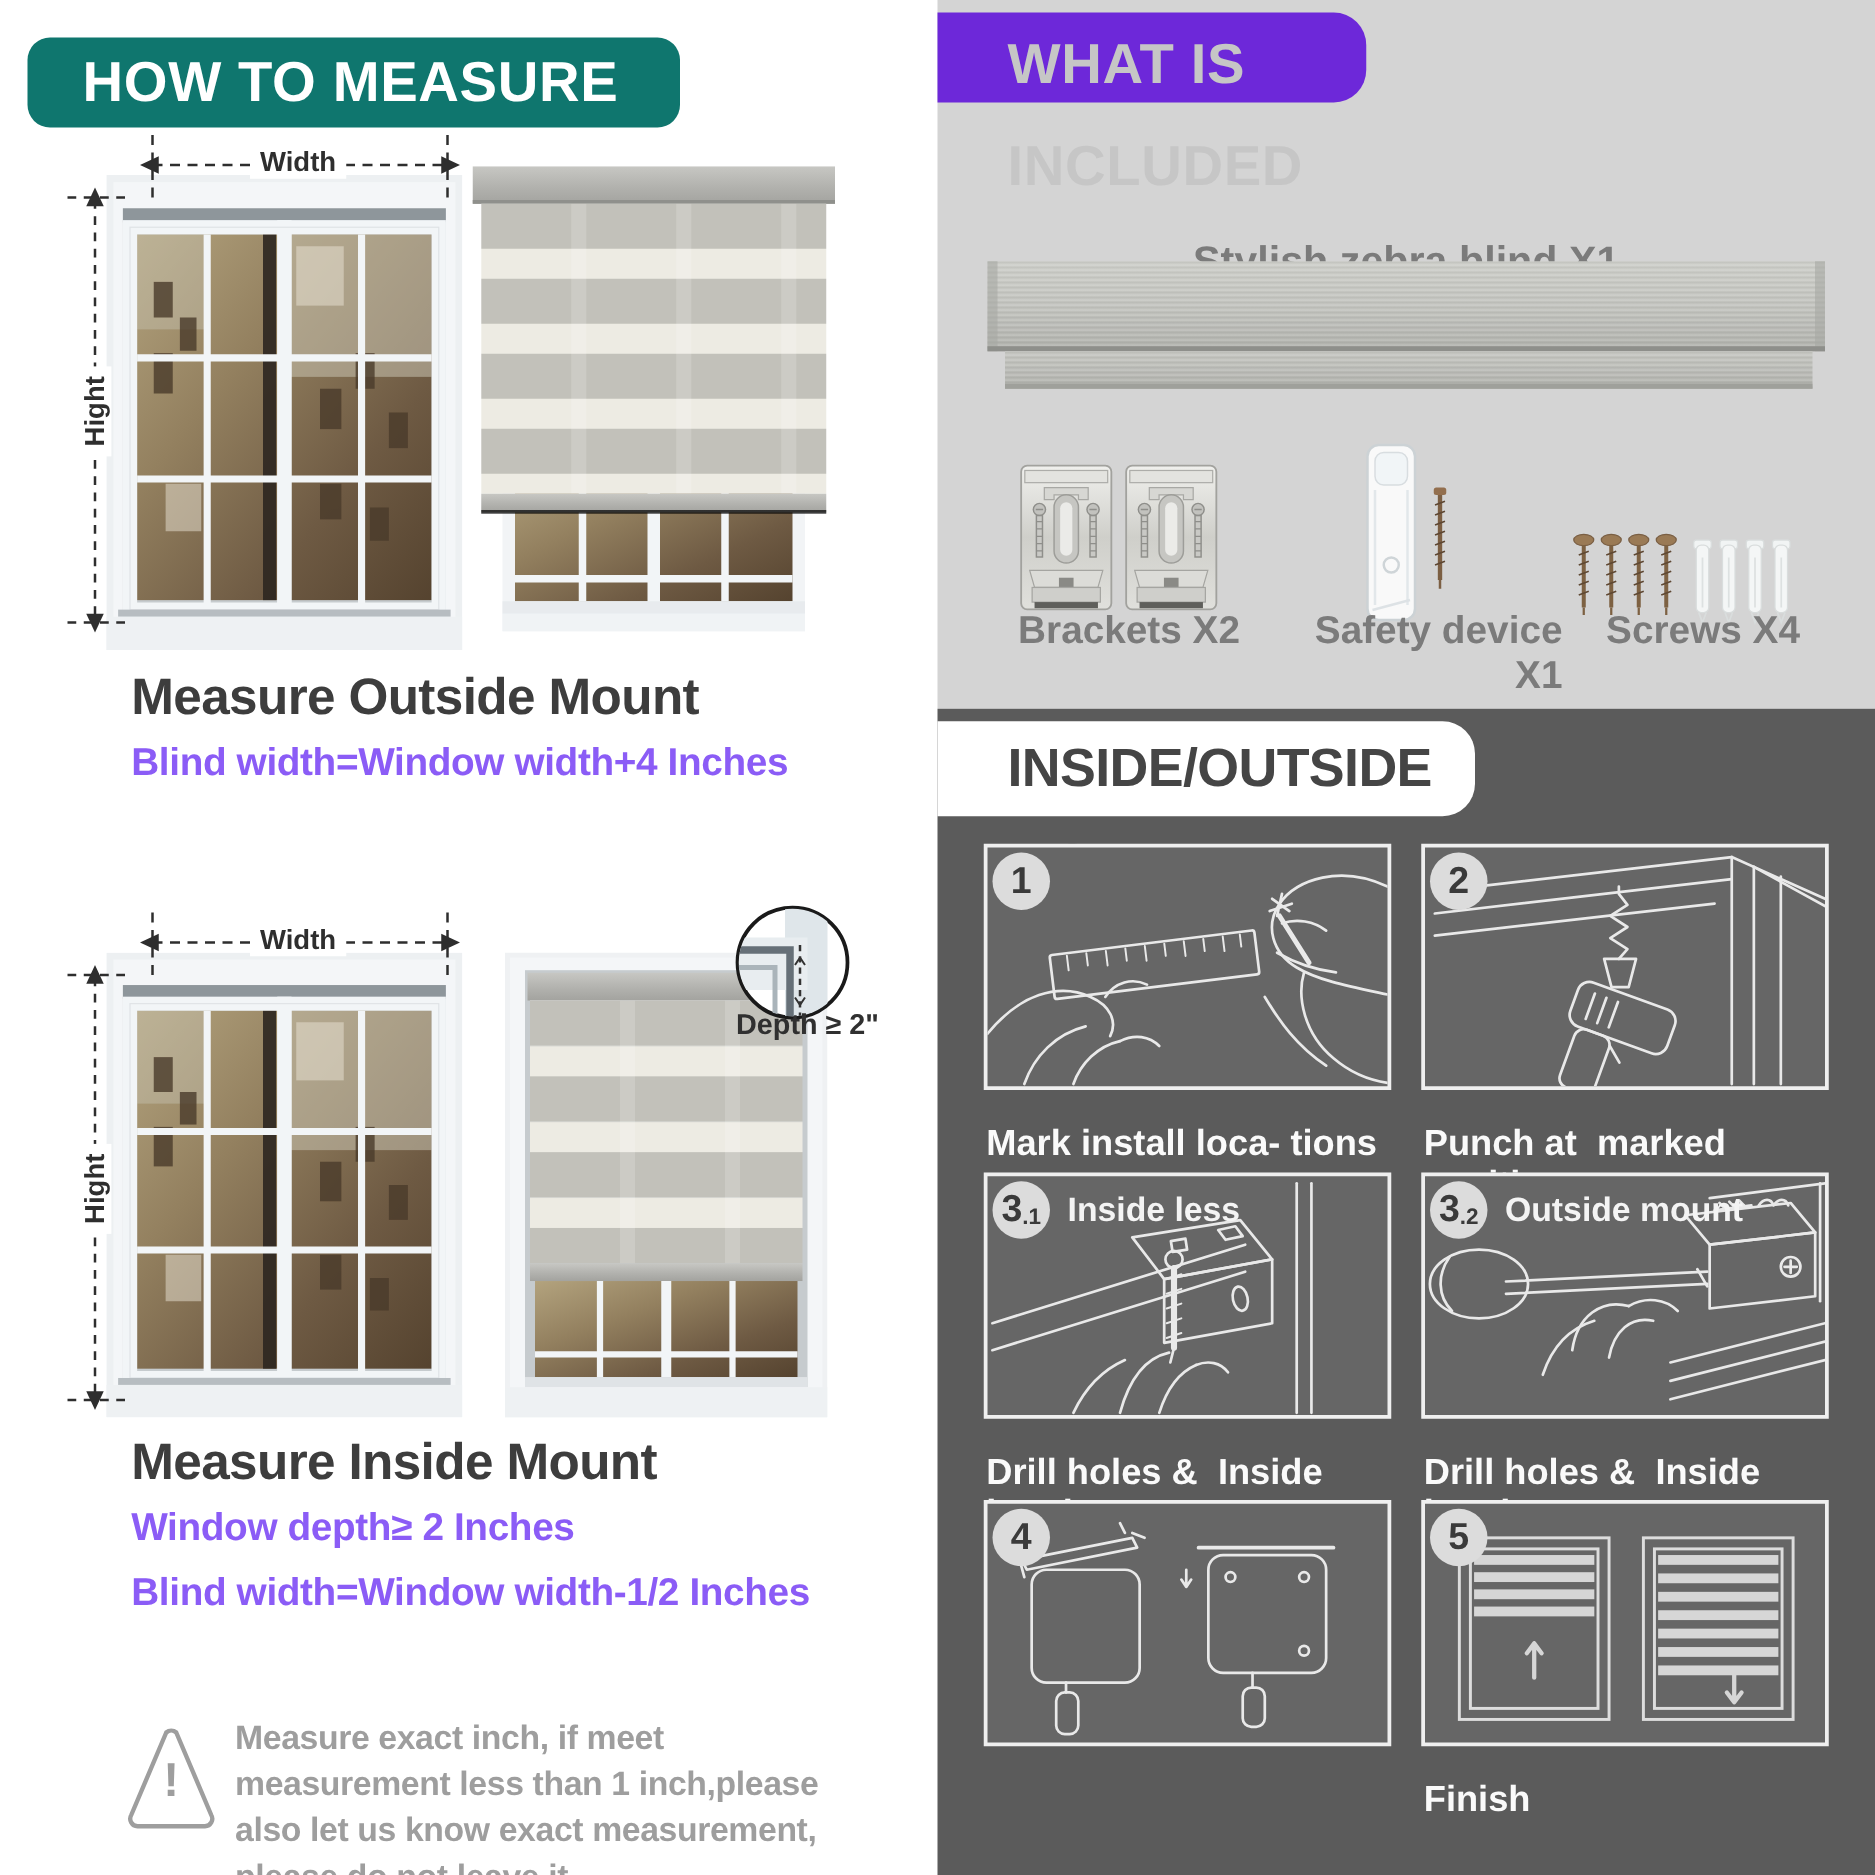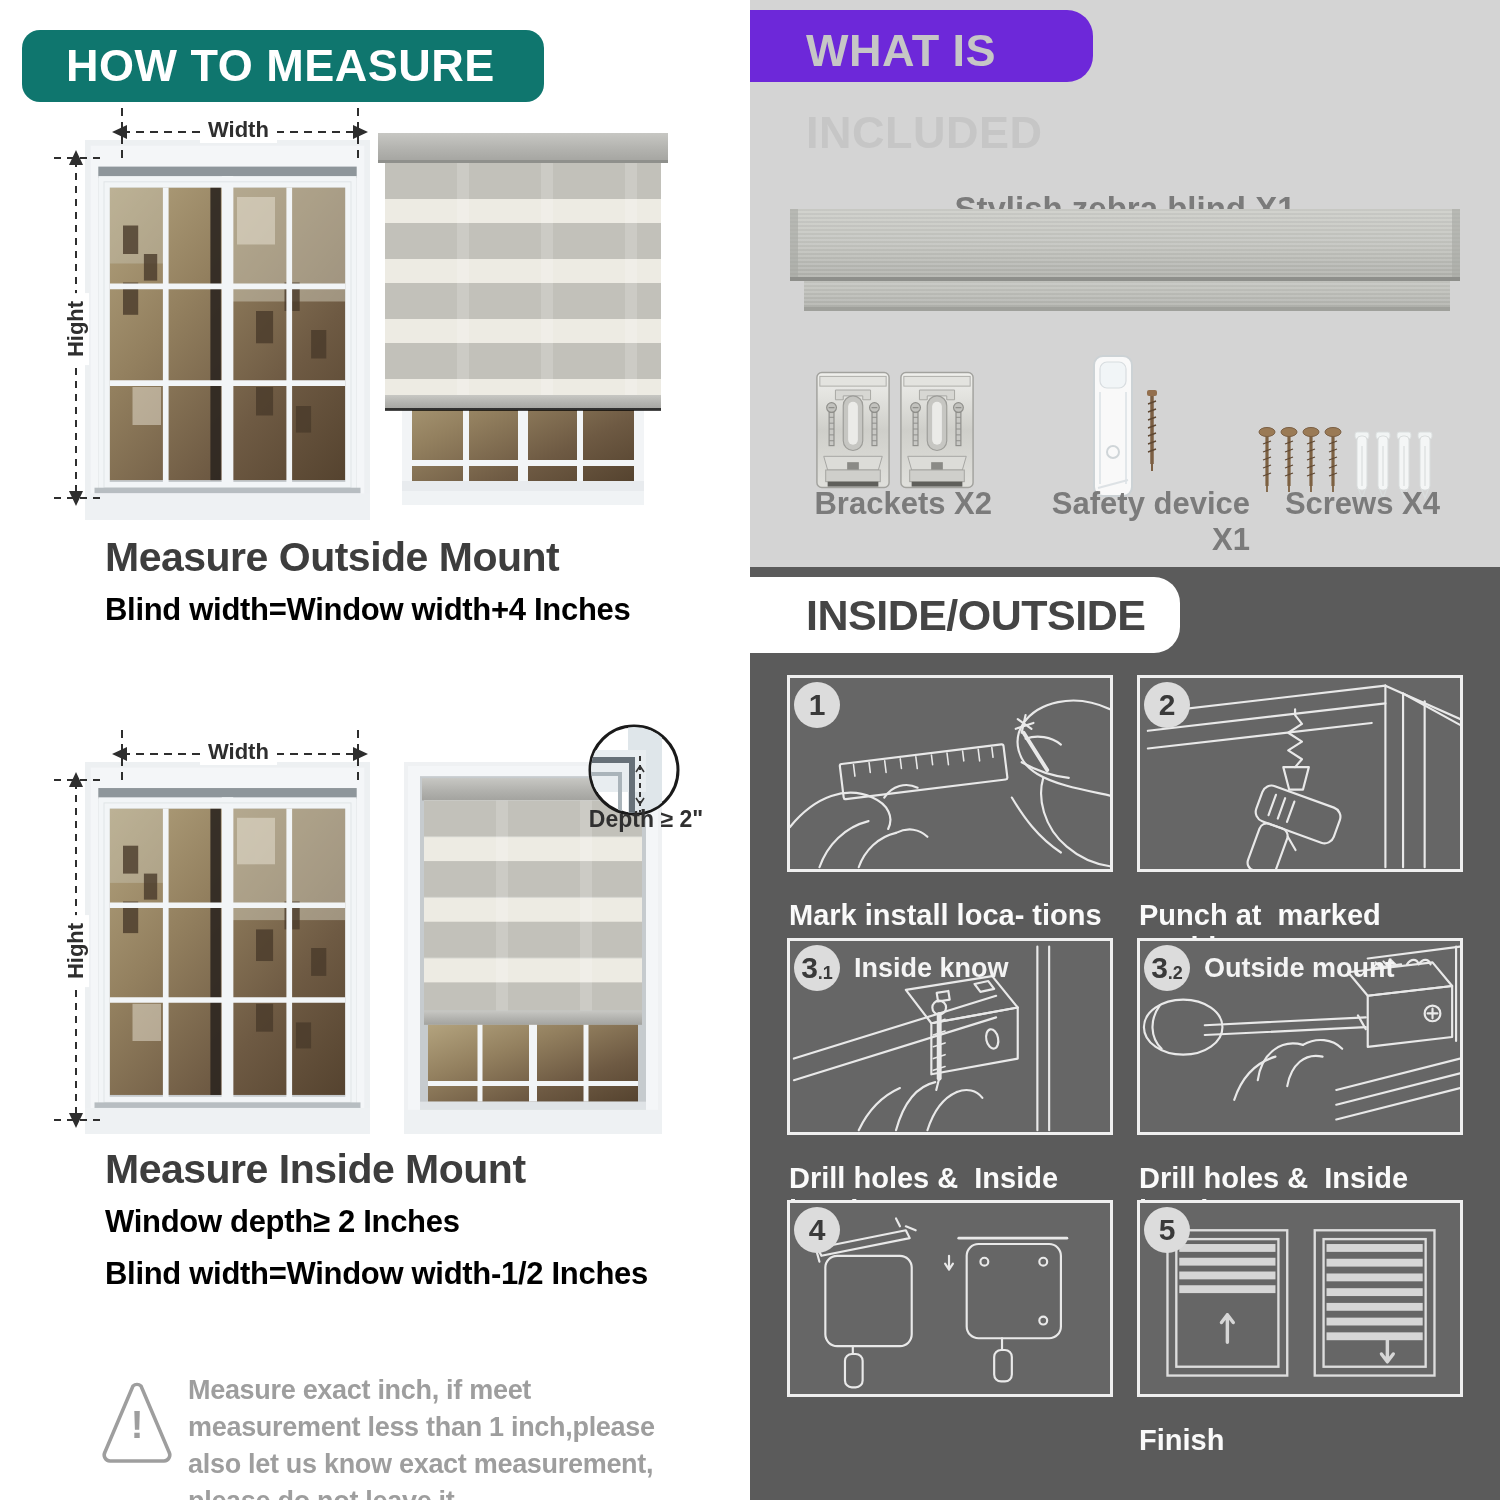--- a/index.html
+++ b/index.html
@@ -4,21 +4,21 @@
 <style>
   html,body{margin:0;padding:0;background:#ffffff;}
   .canvas{position:relative;width:1500px;height:1500px;overflow:hidden;background:#ffffff;
           font-family:"Liberation Sans","DejaVu Sans",sans-serif;}
   .abs{position:absolute;}
   
   .hdr-gray{position:absolute;left:22px;top:30px;width:522px;height:72px;background:#0f766e;
             border-radius:18px;color:#ffffff;font-weight:bold;font-size:45px;line-height:72px;
             padding-left:44px;letter-spacing:0.5px;box-sizing:border-box;}
   .m-heading{position:absolute;left:105px;color:#3d3d3d;font-weight:bold;font-size:41px;letter-spacing:-0.5px;}
-  .m-line{position:absolute;left:105px;color:#000000;font-weight:bold;font-size:31px;letter-spacing:-0.3px;}
+  .m-line{position:absolute;left:105px;color:#8b5cf6;font-weight:bold;font-size:31px;letter-spacing:-0.3px;}
   .axis-label{position:absolute;background:#ffffff;color:#2e2e2e;font-weight:bold;font-size:22px;padding:0 8px;white-space:nowrap;}
   .axis-label.vert{transform:rotate(-90deg);transform-origin:center;}
   .depth-label{position:absolute;left:586px;top:806px;width:120px;text-align:center;
                color:#303030;font-weight:bold;font-size:23px;}
   .warn-text{position:absolute;left:188px;top:1372px;width:472px;color:#9e9e9e;font-weight:bold;
              font-size:27px;line-height:37px;letter-spacing:-0.3px;}
   
   .right-light{position:absolute;left:750px;top:0;width:750px;height:567px;background:#d4d4d4;}
   .right-dark{position:absolute;left:750px;top:567px;width:750px;height:933px;background:#5b5b5b;}
   .hdr-white1{position:absolute;left:750px;top:10px;width:343px;height:72px;background:#6d28d9;
@@ -462,21 +462,21 @@
         <path d="M108,191 C116,162 130,146 148,142"></path>
         <path d="M140,191 C146,172 156,158 170,152"></path>
         <path d="M170,152 C180,148 190,150 196,158"></path>
         <path d="M70,191 C80,170 94,156 112,148"></path>
       </g>
     </svg>
     <div class="badge">
       <span class="badge-num">3</span>
         <span class="badge-sub">.1</span>
     </div>
-    <div class="panel-title">Inside know</div>
+    <div class="panel-title">Inside less</div>
   </div>
   <div class="caption" style="left:789px;top:1149px">Drill holes &amp;  Inside bracket</div>
 
   <div class="panel" style="left:1137px;top:938px">
     <svg class="art" width="320" height="191" viewBox="0 0 326 191">
       <g stroke="#e9e9e9" stroke-width="2.2" fill="none" stroke-linecap="round" stroke-linejoin="round">
         <path d="M232,16 L326,4"></path>
           <line x1="322" y1="4" x2="322" y2="100"></line>
         <path d="M200,150 L326,118"></path>
           <path d="M200,165 L326,133"></path>

